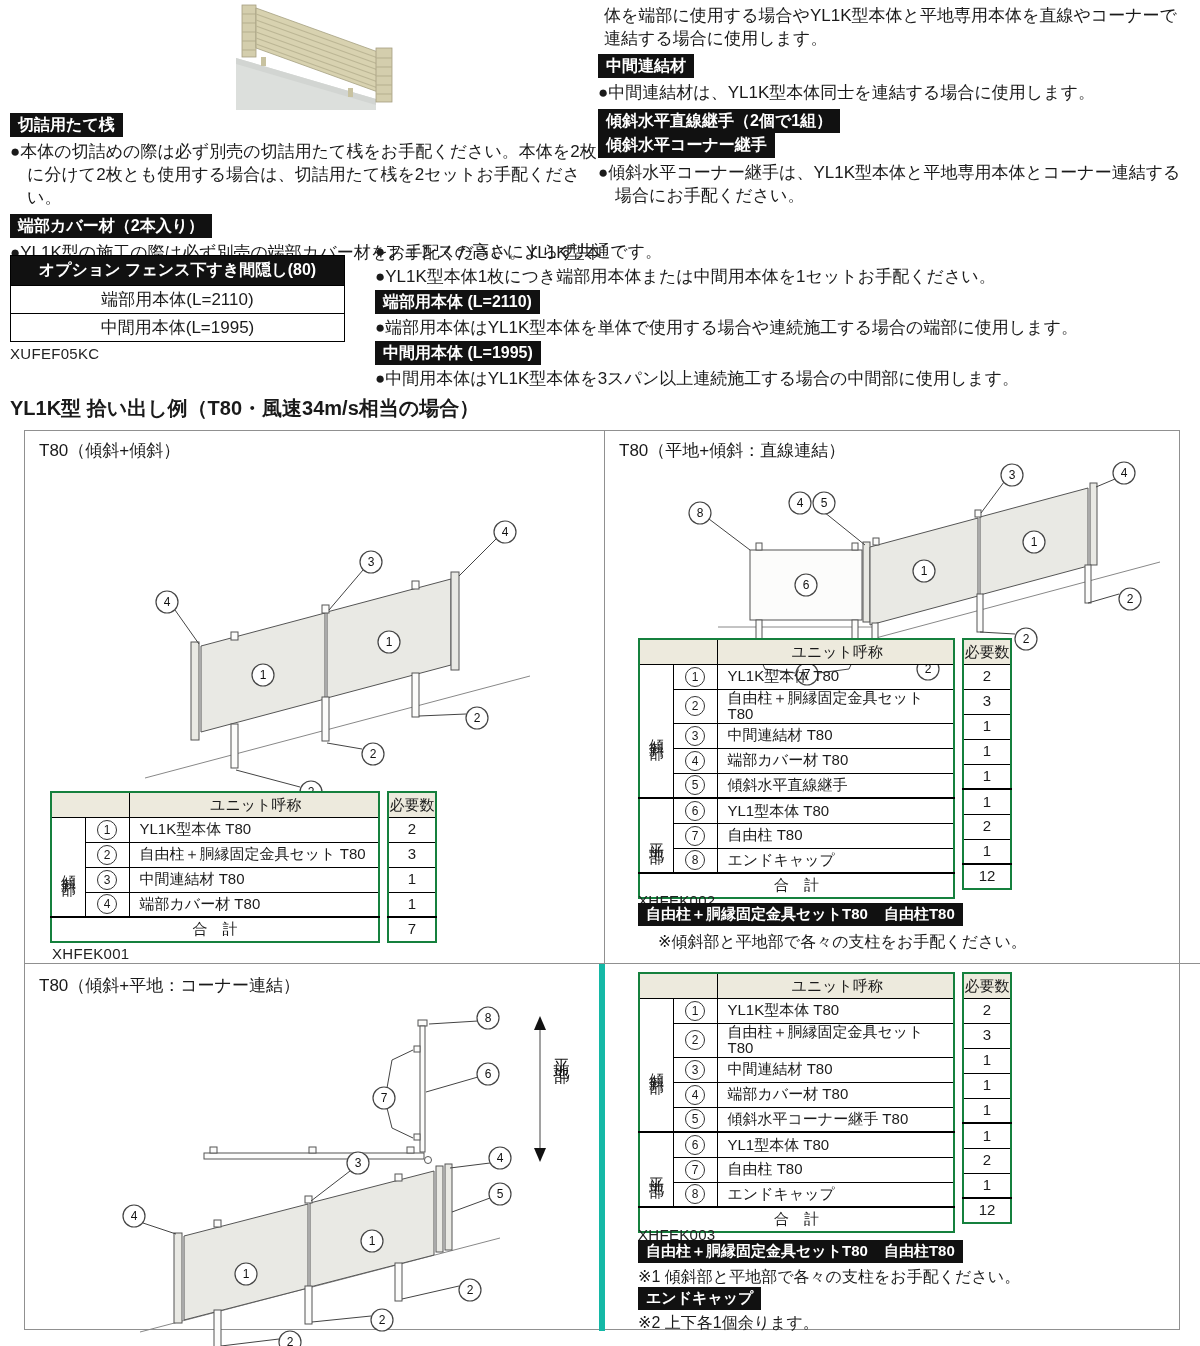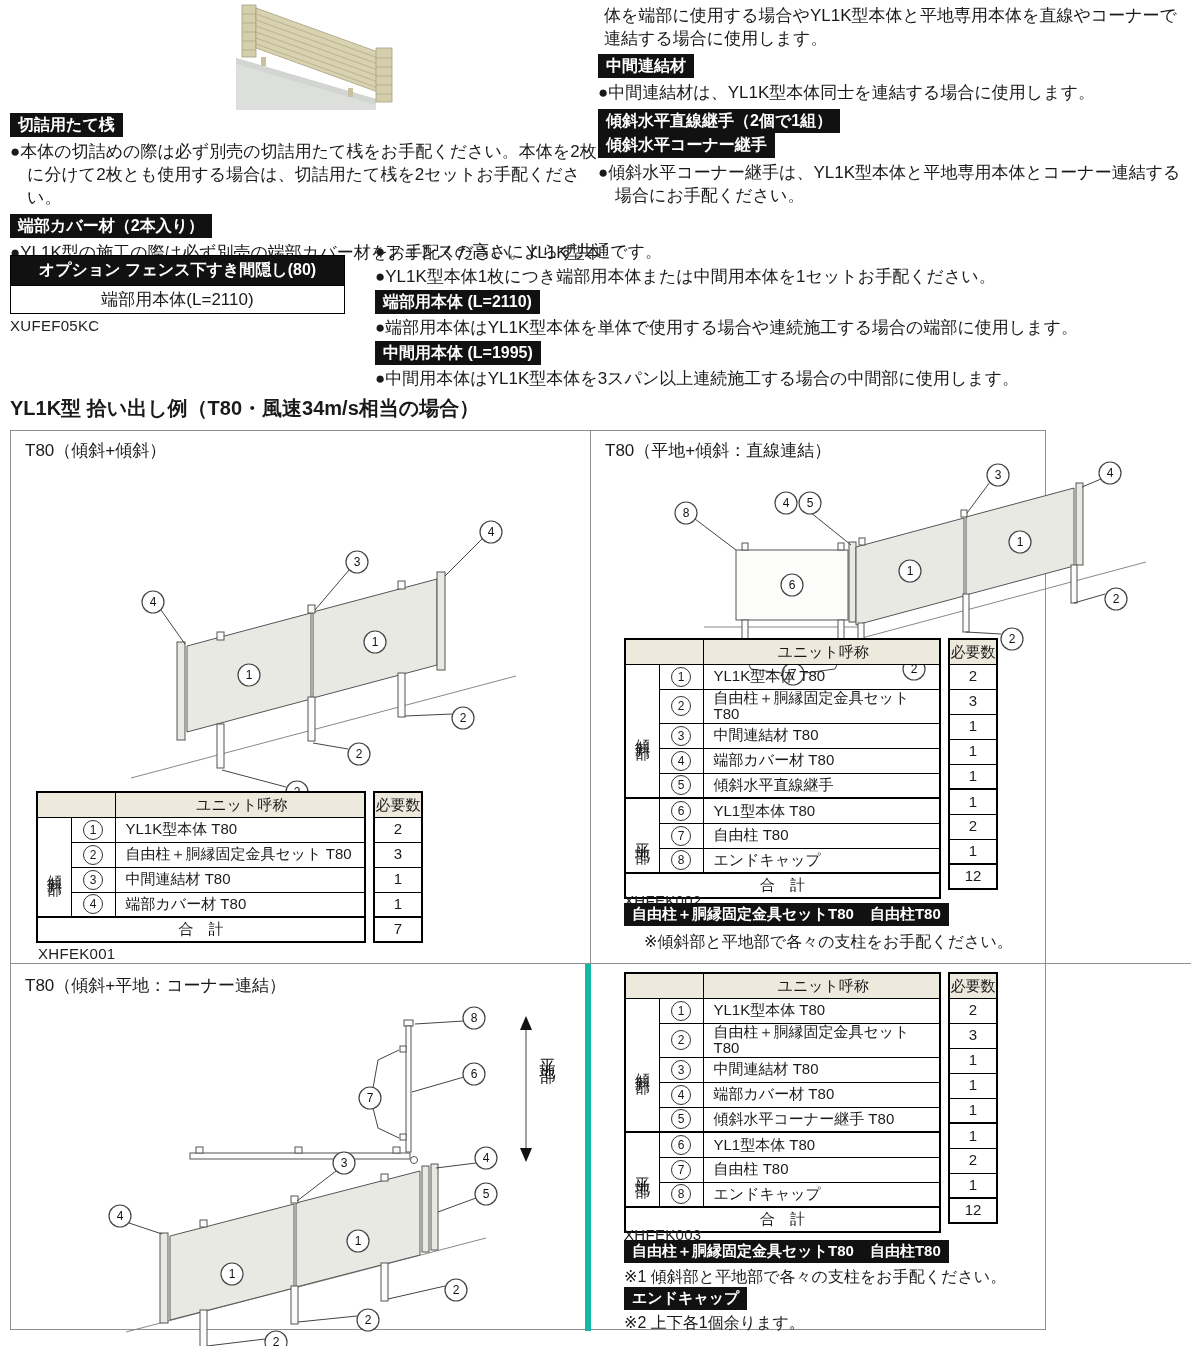--- a/index.html
+++ b/index.html
@@ -20,21 +20,21 @@
   .grid{border:1px solid #909090;box-sizing:border-box;}
   .panel{position:absolute;box-sizing:border-box;}
   .p-tl{left:0;top:0;width:580px;height:533px;border-right:1px solid #909090;border-bottom:1px solid #909090;}
   .p-tr{left:580px;top:0;width:600px;height:533px;border-bottom:1px solid #909090;}
   .p-bl{left:0;top:533px;width:580px;height:367px;border-right:6px solid #14b8a6;}
   .p-br{left:580px;top:533px;width:600px;height:367px;}
   .ptitle{position:absolute;left:14px;top:8px;font-size:17px;}
   
   .ptable{position:absolute;display:flex;align-items:flex-start;}
   .ptable table{border-collapse:collapse;}
-  .pt-main,.pt-cnt{border:2px solid #000000;}
+  .pt-main,.pt-cnt{border:2px solid #15803d;}
   .pt-cnt{margin-left:7px;}
   .ptable td{border:1px solid #000;font-size:15px;height:25px;box-sizing:border-box;padding:0;line-height:1.1;}
   .ptable .hd td{background:#edeadd;text-align:center;}
   .ptable td.grp{width:34px;text-align:center;vertical-align:middle;}
   .ptable td.num{width:44px;text-align:center;}
   .ptable td.nm{padding:0 6px 0 10px;text-align:left;}
   .pt1 td.nm{width:250px;}
   .pt8 td.nm{width:237px;}
   .pt-cnt td{width:48px;text-align:center;}
   .ptable tr.g2 td{border-top:2px solid #000;}
@@ -102,37 +102,40 @@
 
   <div class="abs" style="left:10px;top:247px;margin-top:8px;">
     <table class="opt-table">
       <tbody>
           <tr class="oh">
             <td>オプション フェンス下すき間隠し(80)</td>
           </tr>
       <tr>
             <td>端部用本体(L=2110)</td>
           </tr>
+      <tr>
+            <td>中間用本体(L=1995)</td>
+          </tr>
     </tbody>
       </table>
     <div class="code" style="margin-top:3px;">XUFEF05KC</div>
   </div>
 
   <div class="abs" style="left:375px;top:240px;width:822px;">
     <p class="bullet" style="margin:0 0 2px;">●フェンスの高さによらず共通です。</p>
     <p class="bullet" style="margin:0 0 2px;">●YL1K型本体1枚につき端部用本体または中間用本体を1セットお手配ください。</p>
     <div class="blabel">端部用本体 (L=2110)</div>
     <p class="bullet" style="margin:2px 0 2px;">●端部用本体はYL1K型本体を単体で使用する場合や連続施工する場合の端部に使用します。</p>
     <div class="blabel">中間用本体 (L=1995)</div>
     <p class="bullet" style="margin:2px 0 0;">●中間用本体はYL1K型本体を3スパン以上連続施工する場合の中間部に使用します。</p>
   </div>
 
   <h2 class="sec-title abs" style="left:10px;top:395px;">YL1K型 拾い出し例（T80・風速34m/s相当の場合）</h2>
 
-  <div class="grid abs" style="left:10px;top:430px;width:1036px;height:900px;">
+  <div class="grid abs" style="left:24px;top:430px;width:1156px;height:900px;">
 
     <div class="panel p-tl">
       <div class="ptitle">T80（傾斜+傾斜）</div>
       <svg class="dia abs" style="left:90px;top:55px;" width="440" height="330" viewBox="0 0 440 330">
         <line class="gnd" x1="30" y1="292" x2="415" y2="190"></line>
         <rect class="shape" x="76" y="156" width="8" height="98"></rect>
         <polygon class="shape" points="86,160 210,127 210,213 86,246"></polygon>
         <polygon class="shape" points="212,126 336,93 336,179 212,212"></polygon>
         <rect class="shape" x="336" y="86" width="8" height="98"></rect>
         <rect class="white" x="116" y="146" width="7" height="8"></rect>

